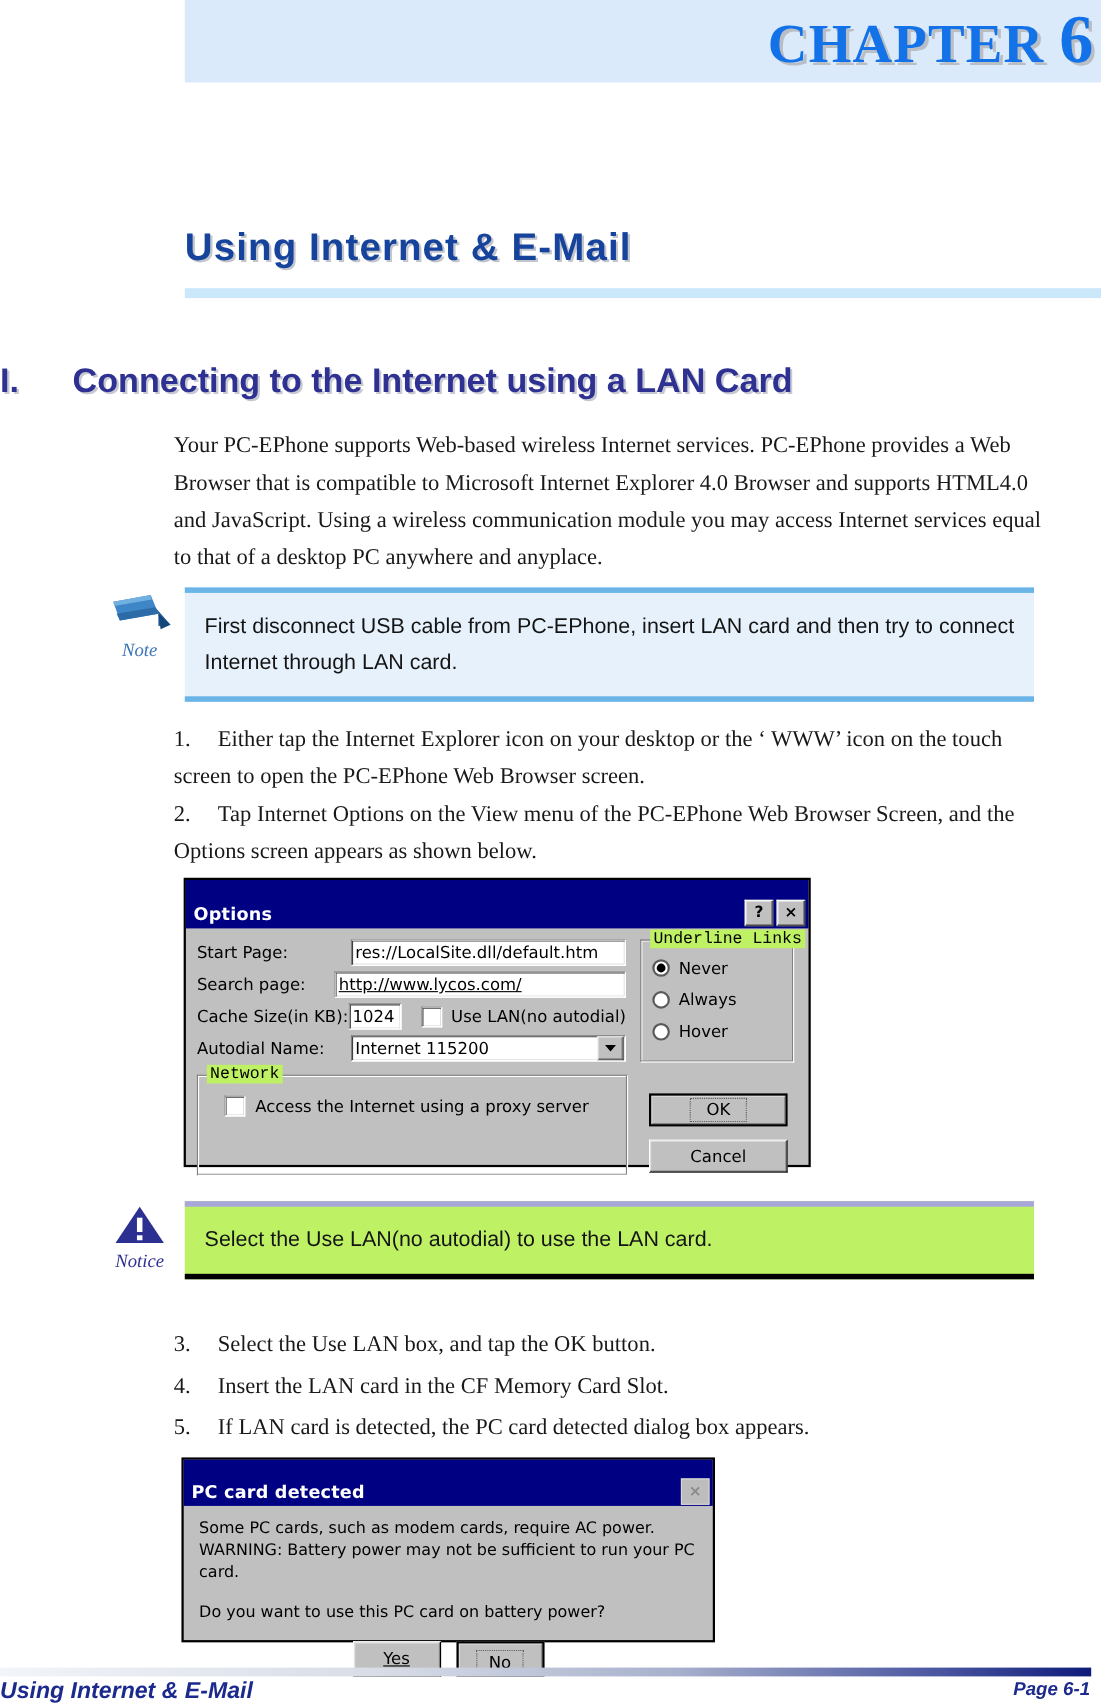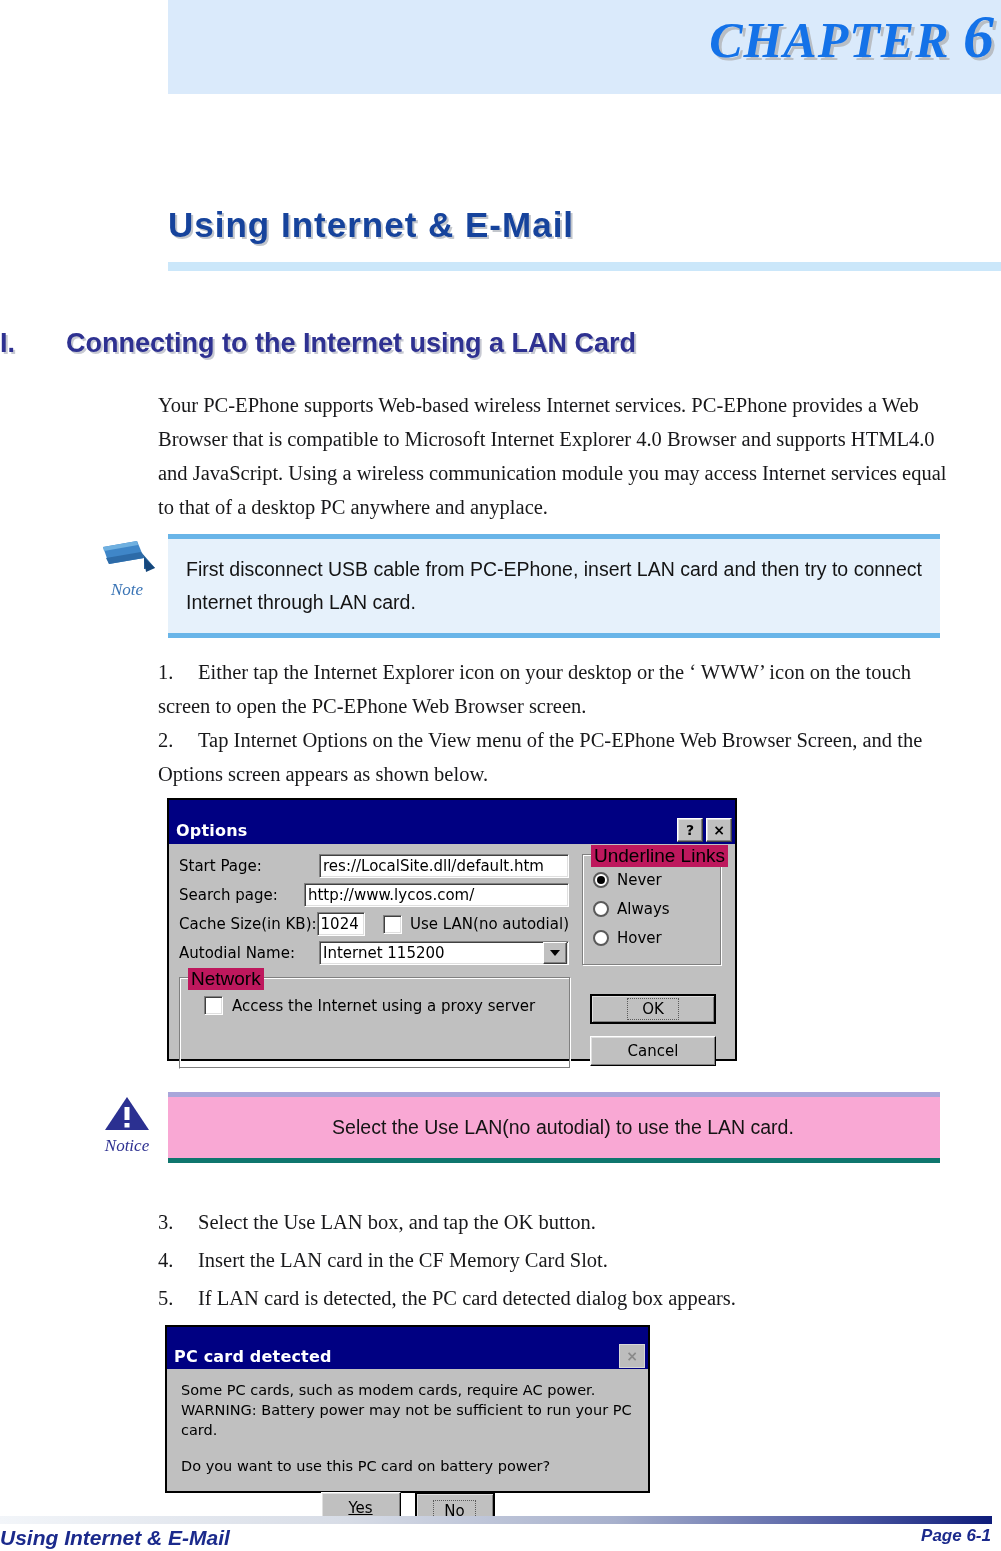--- a/index.html
+++ b/index.html
@@ -14,23 +14,22 @@
     font-family: "Liberation Serif", serif;
     overflow: hidden;
   }
 
   
   .chapter-band {
     position: absolute;
     left: 168px;
     top: 0;
     width: 833px;
-    height: 94px;
+    height: 75px;
     background: #daeafb;
-    font-style: italic;
   }
   .chapter-title {
     position: absolute;
     right: 6px;
     top: 6px;
     font-family: "Liberation Serif", serif;
     font-weight: bold;
     font-size: 50px;
     letter-spacing: 1px;
     color: #1472e8;
@@ -66,21 +65,21 @@
   }
 
   
   .section-heading {
     position: absolute;
     left: 0px;
     top: 328px;
     width: 960px;
     font-family: "Liberation Sans", sans-serif;
     font-weight: bold;
-    font-size: 27px;
+    font-size: 31px;
     color: #2e3191;
     text-shadow: 2px 2px 0 #c7c9d2;
     white-space: nowrap;
   }
   .section-heading .num {
     display: inline-block;
     width: 66px;
   }
 
   
@@ -127,24 +126,23 @@
     padding: 14px 0 14px 18px;
   }
   .note-box {
     width: 772px;
     background: #e6f1fb;
     border-top: 5px solid #69b5e8;
     border-bottom: 5px solid #69b5e8;
   }
   .notice-box {
     width: 772px;
-    background: #f9a8d4;
+    background: #bef264;
     border-top: 5px solid #a9a6da;
-    border-bottom: 5px solid #0f766e;
-    text-align: center;
+    border-bottom: 5px solid #000000;
   }
   .callout-icon {
     position: absolute;
     width: 70px;
     text-align: center;
   }
   .callout-icon .tag {
     display: block;
     font-family: "Liberation Serif", serif;
     font-style: italic;
@@ -243,24 +241,24 @@
     border-right-color: #ffffff;
     border-bottom-color: #ffffff;
     box-shadow: inset -1px -1px 0 #808080, inset 1px 1px 0 #ffffff;
     position: relative;
     box-sizing: border-box;
   }
   .win-group > .legend {
     position: absolute;
     top: -10px;
     left: 8px;
-    background: #be185d;
+    background: #bef264;
     padding: 0 3px;
-    font-family: Liberation Sans, sans-serif;
-    font-size: 19px;
+    font-family: Liberation Mono, monospace;
+    font-size: 15px;
     color: #000;
     white-space: nowrap;
   }
   .win-checkbox {
     width: 17px;
     height: 17px;
     background: #ffffff;
     border: 1px solid #808080;
     border-right-color: #ffffff;
     border-bottom-color: #ffffff;
@@ -424,21 +422,21 @@
   </div>
   <div class="dlg-body">
 
     <div style="position:absolute;left:10px;top:10px;width:390px;">
       <div class="field-row">
         <span class="field-label" style="width:140px;">Start Page:</span>
         <div class="win-input" style="width:250px;">res://LocalSite.dll/default.htm</div>
       </div>
       <div class="field-row">
         <span class="field-label" style="width:140px;">Search page:</span>
-        <div class="win-input" style="width:296px;">http://www.lycos.com/</div>
+        <div class="win-input" style="width:296px;text-decoration:underline;">http://www.lycos.com/</div>
       </div>
       <div class="field-row">
         <span class="field-label" style="width:140px;">Cache Size(in KB):</span>
         <div class="win-input" style="width:88px;">1024</div>
         <div style="display:flex;align-items:center;gap:8px;margin-left:18px;">
           <span class="win-checkbox"></span>
           <span class="field-label">Use LAN(no autodial)</span>
         </div>
       </div>
       <div class="field-row">

